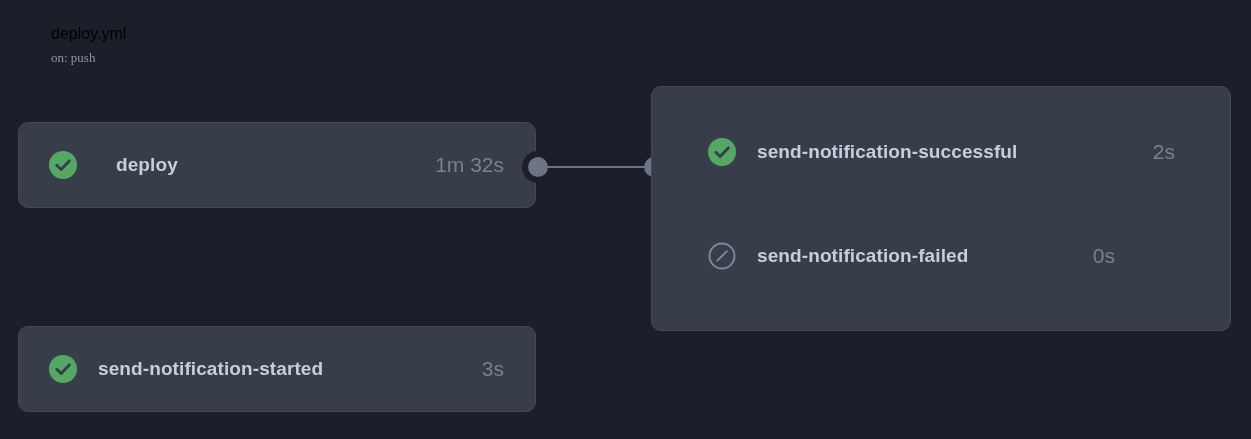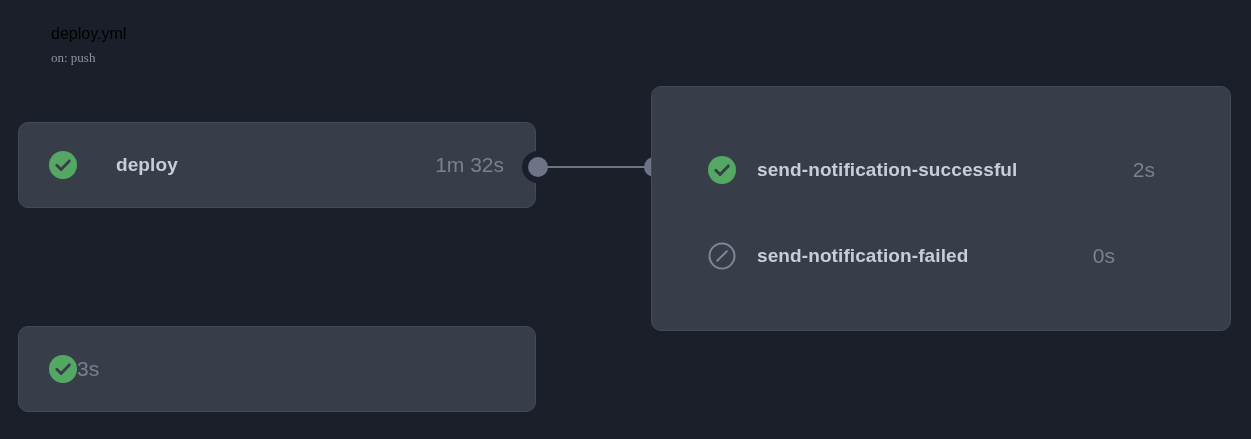--- a/index.html
+++ b/index.html
@@ -107,24 +107,24 @@
   }
 
   #group-notifications {
     left: 651px;
     top: 86px;
     width: 580px;
     height: 245px;
   }
   #row-send-notification-successful {
     left: 651px;
-    top: 146px;
+    top: 128px;
     width: 580px;
     height: 48px;
-    padding: 0 76px 0 57px;
+    padding: 0 56px 0 57px;
   }
   #row-send-notification-failed {
     left: 651px;
     top: 232px;
     width: 520px;
     height: 48px;
     padding: 0 56px 0 57px;
   }
 
   
@@ -210,14 +210,15 @@
   <div class="job-label">send-notification-failed</div>
   <div class="job-duration">0s</div>
 </div>
 
 <div class="card" id="node-send-notification-started"></div>
 <div class="job-row" id="row-send-notification-started">
   <svg class="status-icon" viewBox="0 0 28 28">
     <circle cx="14" cy="14" r="14" fill="#55a863"></circle>
     <path d="M7.8 14.3 L12.1 18.5 L20.3 9.9" fill="none" stroke="#373e4a" stroke-width="2.9" stroke-linecap="round" stroke-linejoin="round"></path>
   </svg>
+  <div class="job-label">send-notification-started</div>
   <div class="job-duration">3s</div>
 </div>
 
 </body></html>

